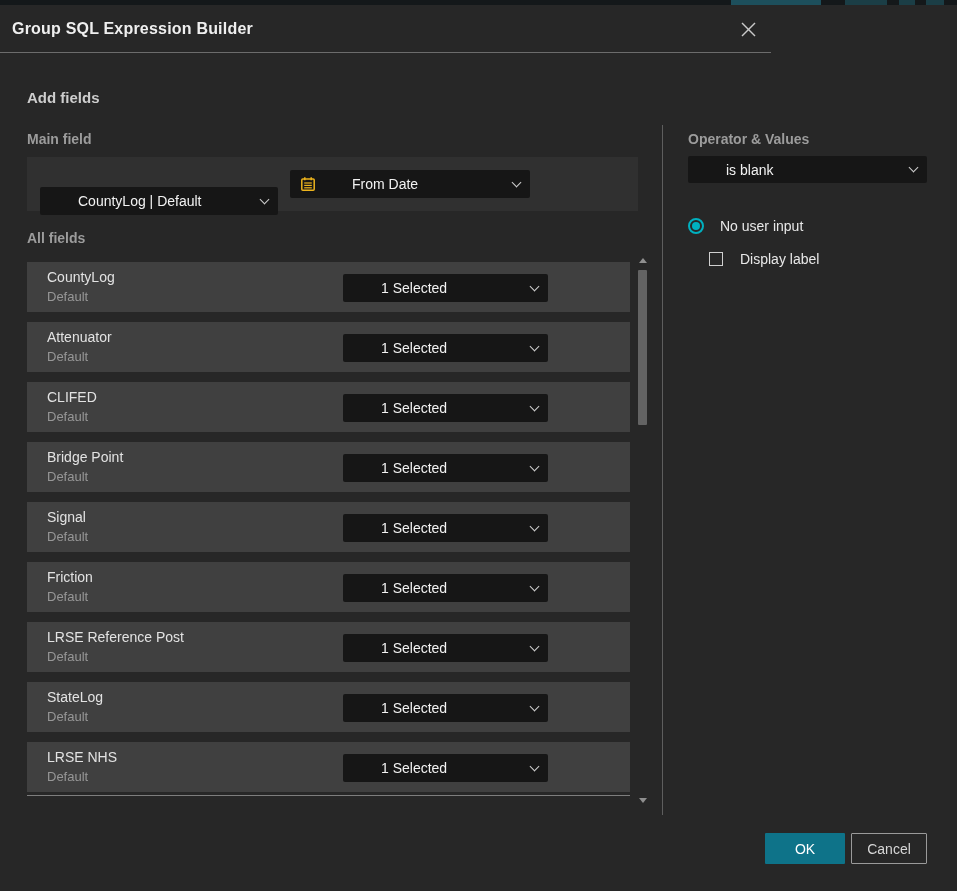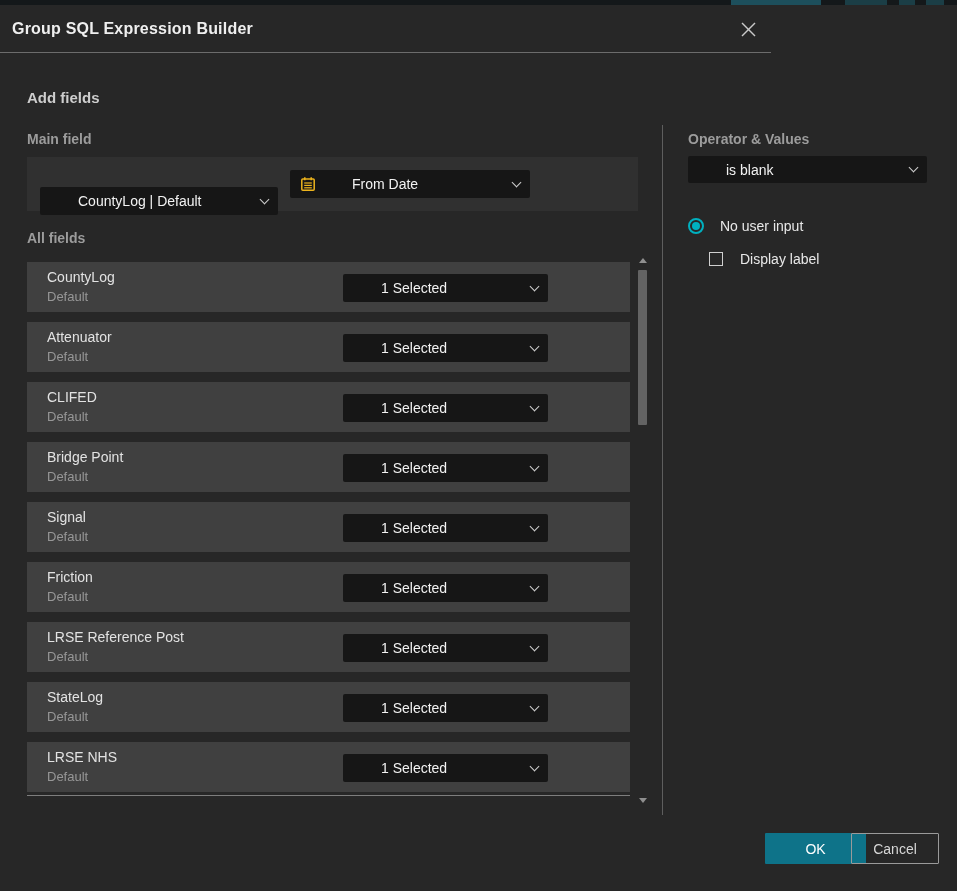--- a/index.html
+++ b/index.html
@@ -142,25 +142,25 @@
   }
   .checkbox-text { margin-left:17px; font-size:14px; color:#e8e8e8; }
 
   
   .btn {
     position:absolute; top:828px; height:31px; font-size:14px;
     display:flex; align-items:center; justify-content:center;
     cursor:pointer; border-radius:1px;
   }
   .btn-ok {
-    left:765px; width:101px;
+    left:765px; width:80px;
     background:var(--accent-button,#0e7389); color:#ffffff;
   }
   .btn-cancel {
-    left:851px; width:88px;
+    left:851px; width:76px;
     background:transparent; border:1px solid #9a9a9a; color:#d6d6d6;
   }
 </style>
 </head>
 <body>
 
 <div class="backdrop-strip">
   <div class="backdrop-frag" style="left:731px;width:90px;background:#1d4f5c;"></div>
   <div class="backdrop-frag" style="left:845px;width:42px;background:#1b3e46;"></div>
   <div class="backdrop-frag" style="left:899px;width:16px;background:#1b3e46;"></div>

